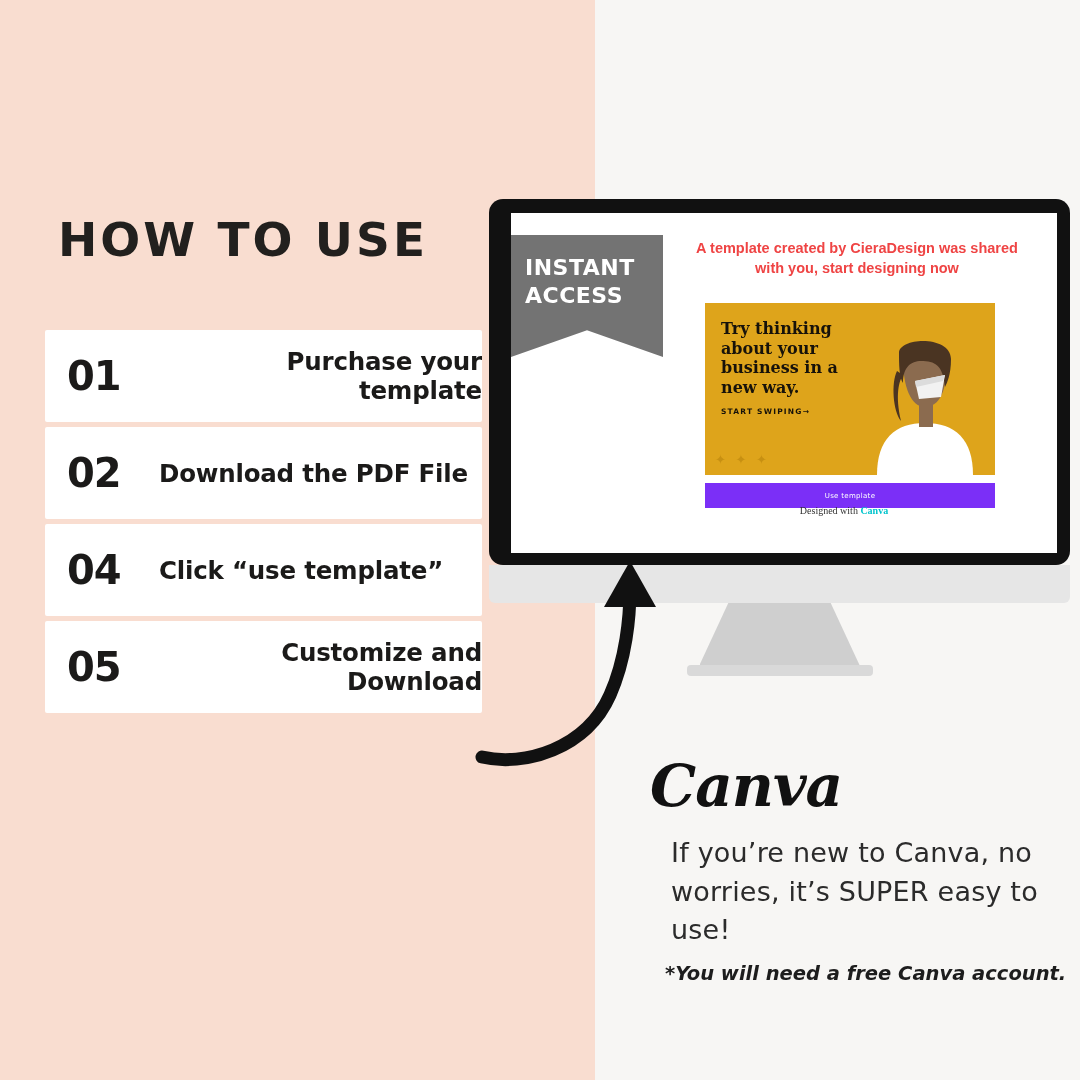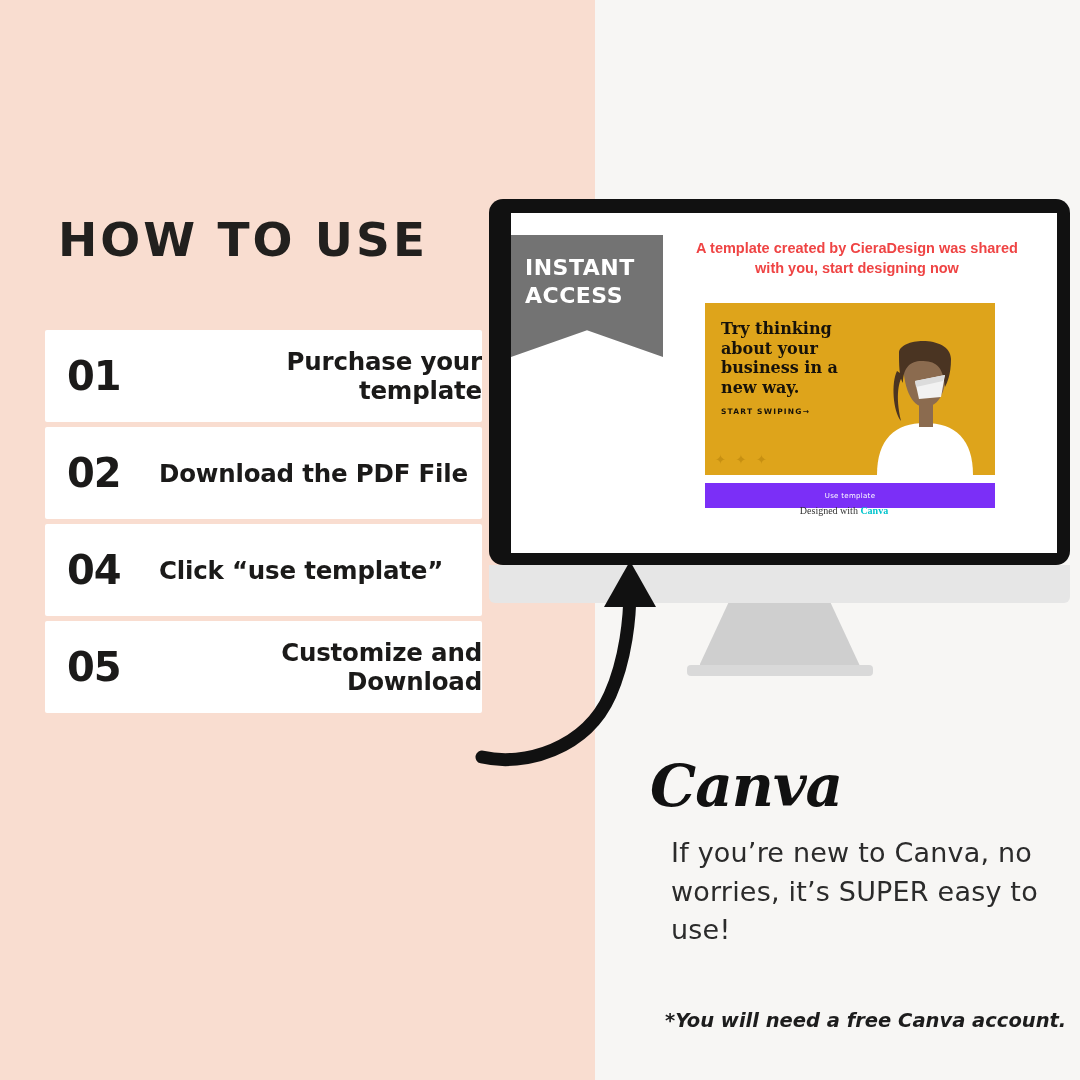--- a/index.html
+++ b/index.html
@@ -220,21 +220,20 @@
   }
   .canva-note {
     position: absolute;
     left: 665px; top: 962px;
     width: 410px;
     font-family: "DejaVu Sans", sans-serif;
     font-style: italic;
     font-weight: 700;
     font-size: 19.5px;
     color: #1d1d1d;
-    margin-top: 47px;
   }
 </style>
 </head>
 <body>
 
 <div id="page">
 
   <div class="left-panel"></div>
 
   <div class="heading">HOW TO USE</div>

